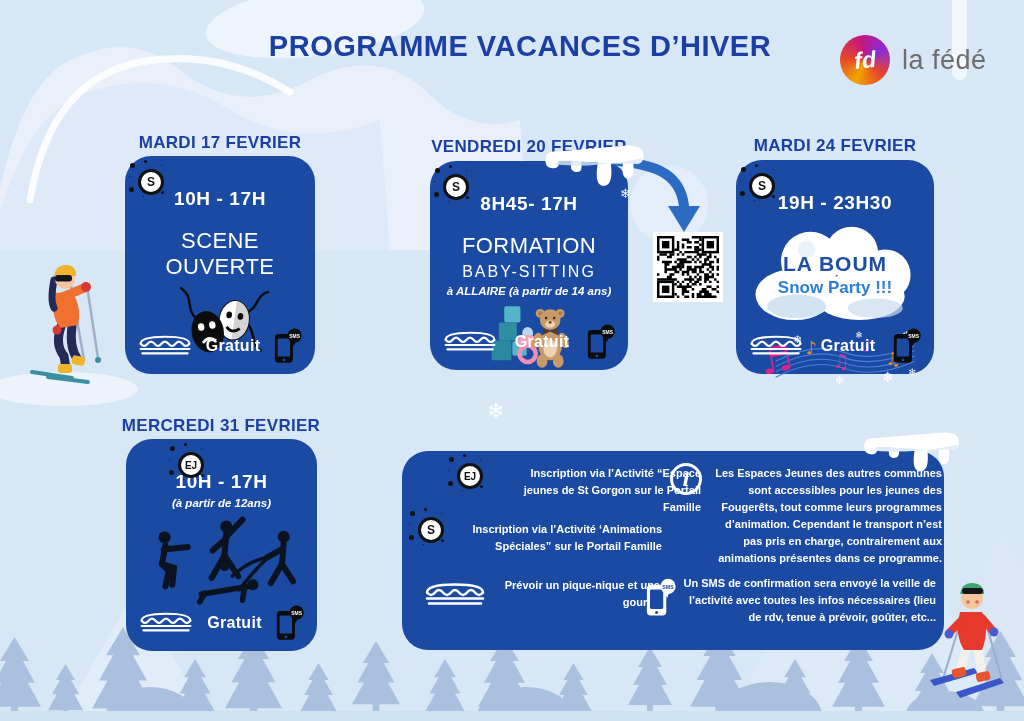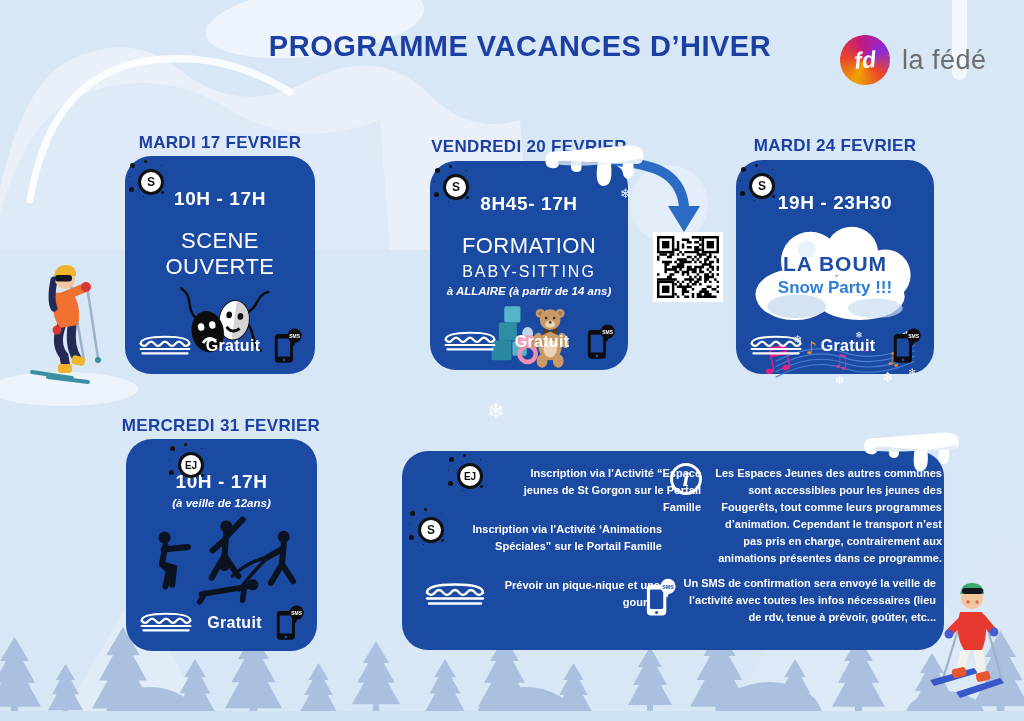--- a/index.html
+++ b/index.html
@@ -348,21 +348,21 @@
       <span class="price">Gratuit</span>
       <svg class="phone" width="28" height="37" style="--bub:#fff">
           <use href="#ic-phone"></use>
         </svg>
     </div>
   </div>
 
   <div class="card card4">
     <span class="badge small-letter">EJ</span>
     <div class="time">10H - 17H</div>
-    <div class="card-note">(à veille de 12ans)</div>
+    <div class="card-note">(à partir de 12ans)</div>
     <svg class="card-art" width="172" height="96" viewBox="0 0 200 112">
       <g stroke="#0b1220" stroke-width="7" stroke-linecap="round" fill="none">
         <path d="M34,40 L30,62"></path>
           <path d="M32,45 L60,42"></path>
           <path d="M30,62 L44,66 L42,86"></path>
           <path d="M30,62 L38,70 L34,88"></path>
       </g>
       <circle cx="33" cy="31" r="7" fill="#0b1220"></circle>
       <g stroke="#0b1220" stroke-width="7" stroke-linecap="round" fill="none">
         <path d="M105,26 L103,52"></path>

